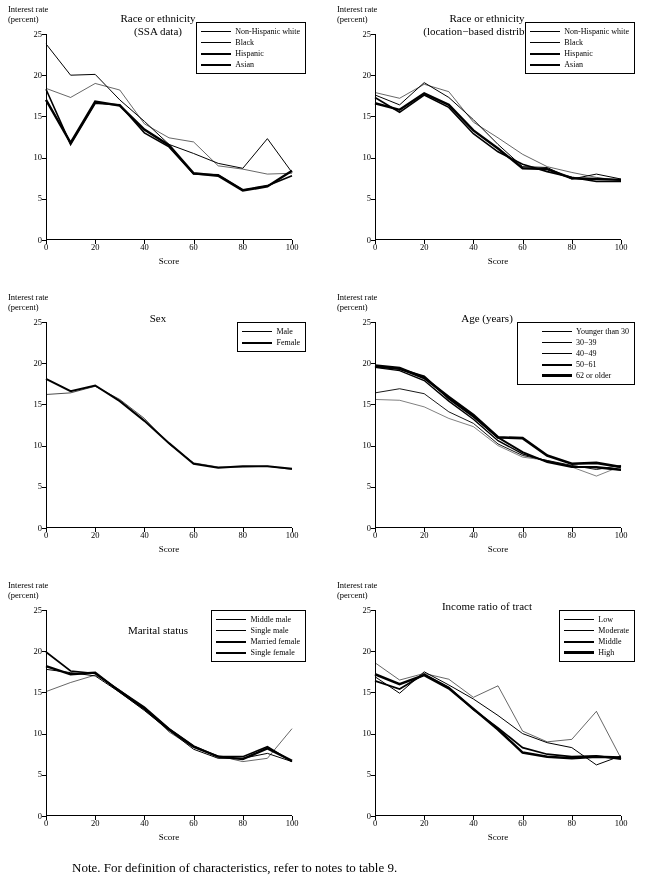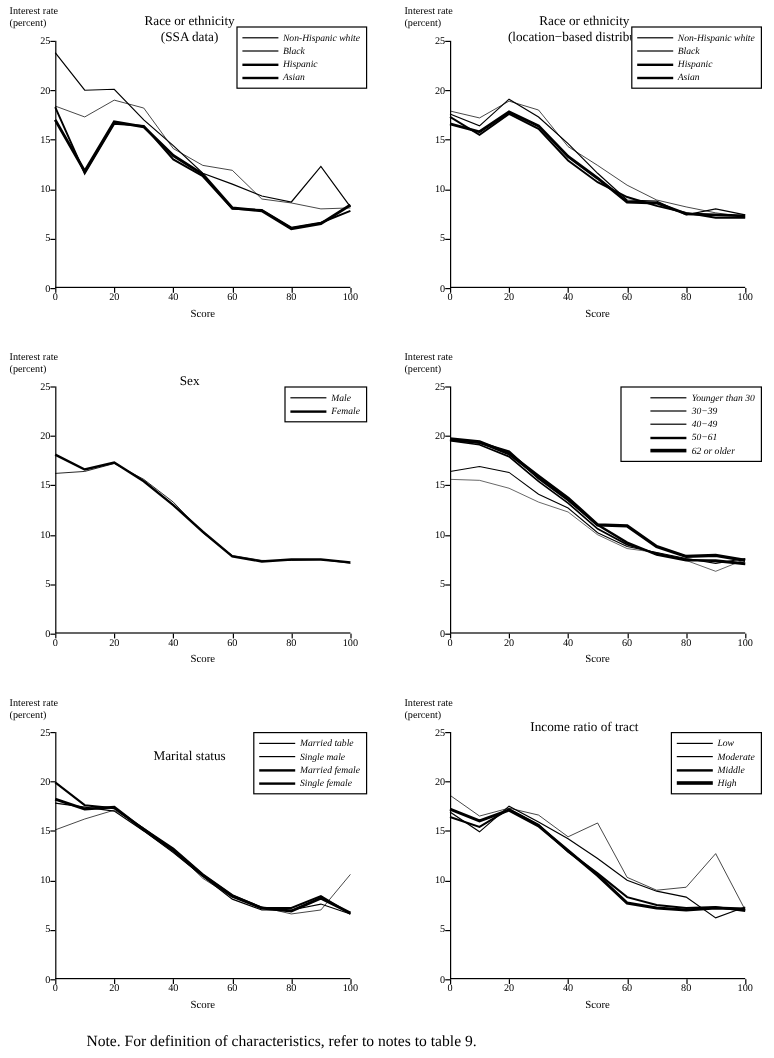--- a/index.html
+++ b/index.html
@@ -12,21 +12,21 @@
   .plot .frame{position:absolute;left:0;top:0;width:100%;height:100%;border-left:1px solid #000;border-bottom:1px solid #000;box-sizing:border-box;}
   .ytick{position:absolute;left:-26px;width:22px;text-align:right;font-size:8.5px;line-height:9px;}
   .ytickmark{position:absolute;left:-4px;width:4px;height:1px;background:#000;}
   .xtick{position:absolute;top:209px;font-size:8.5px;line-height:9px;transform:translateX(-50%);}
   .xtickmark{position:absolute;top:206px;width:1px;height:4px;background:#000;}
   .xlabel{position:absolute;top:222px;left:0;width:246px;text-align:center;font-size:9px;}
   svg.series{position:absolute;left:0;top:0;width:246px;height:206px;overflow:visible;}
   .legend{position:absolute;border:1px solid #000;background:#fff;padding:3px 5px 3px 4px;font-size:8px;line-height:11px;}
   .legend .row{display:flex;align-items:center;height:11px;}
   .legend .swatch{width:30px;height:0;border-top-style:solid;border-top-color:#000;margin-right:4px;}
-  .legend .lbl{white-space:nowrap;font-style:italic;}
+  .legend .lbl{white-space:nowrap;}
   .note{position:absolute;left:72px;top:860px;font-size:13px;}
 </style>
 </head>
 <body>
 
 <div class="page">
 
   <div class="panel" id="panel-0" style="left:8px;top:4px;">
     <div class="axis-unit">
       <span>Interest rate</span><br><span>(percent)</span>
@@ -196,20 +196,23 @@
         <div class="row">
           <span class="swatch" style="border-top-width: 2px;"></span>
           <span class="lbl">Female</span>
         </div>
       </div>
     </div>
 
   <div class="panel" id="panel-3" style="left:337px;top:292px;">
     <div class="axis-unit">
       <span>Interest rate</span><br><span>(percent)</span>
+    </div>
+    <div class="panel-title" style="top:20px;">
+      <span>Age (years)</span>
     </div>
     <div class="plot">
         <div class="frame"></div>
         <div class="ytick" style="top: 201.5px;">0</div>
         <div class="ytickmark" style="top: 206px;"></div>
         <div class="ytick" style="top: 160.3px;">5</div>
         <div class="ytickmark" style="top: 164.8px;"></div>
         <div class="ytick" style="top: 119.1px;">10</div>
         <div class="ytickmark" style="top: 123.6px;"></div>
         <div class="ytick" style="top: 77.9px;">15</div>
@@ -300,21 +303,21 @@
         <svg class="series" viewBox="0 0 246 206">
           <polyline points="0.00,81.58 24.60,72.51 49.20,65.10 73.80,79.93 98.40,98.06 123.00,121.95 147.60,137.61 172.20,145.85 196.80,151.62 221.40,148.32 246.00,118.66" fill="none" stroke="#000" stroke-width="0.6"></polyline>
           <polyline points="0.00,59.33 24.60,62.62 49.20,65.92 73.80,82.40 98.40,100.53 123.00,120.30 147.60,139.26 172.20,148.32 196.80,148.32 221.40,143.38 246.00,151.62" fill="none" stroke="#000" stroke-width="1"></polyline>
           <polyline points="0.00,42.02 24.60,60.98 49.20,63.45 73.80,80.75 98.40,97.23 123.00,118.66 147.60,135.96 172.20,146.67 196.80,146.67 221.40,136.78 246.00,151.62" fill="none" stroke="#000" stroke-width="1.7"></polyline>
           <polyline points="0.00,56.03 24.60,64.27 49.20,62.62 73.80,81.58 98.40,98.88 123.00,119.48 147.60,136.78 172.20,146.67 196.80,149.14 221.40,138.43 246.00,150.79" fill="none" stroke="#000" stroke-width="2.4"></polyline>
         </svg>
       </div>
   <div class="legend" style="right: 2px; top: 30px;">
         <div class="row">
           <span class="swatch" style="border-top-width: 1px;"></span>
-          <span class="lbl">Married table</span>
+          <span class="lbl">Middle male</span>
         </div>
         <div class="row">
           <span class="swatch" style="border-top-width: 1px;"></span>
           <span class="lbl">Single male</span>
         </div>
         <div class="row">
           <span class="swatch" style="border-top-width: 2px;"></span>
           <span class="lbl">Married female</span>
         </div>
         <div class="row">

